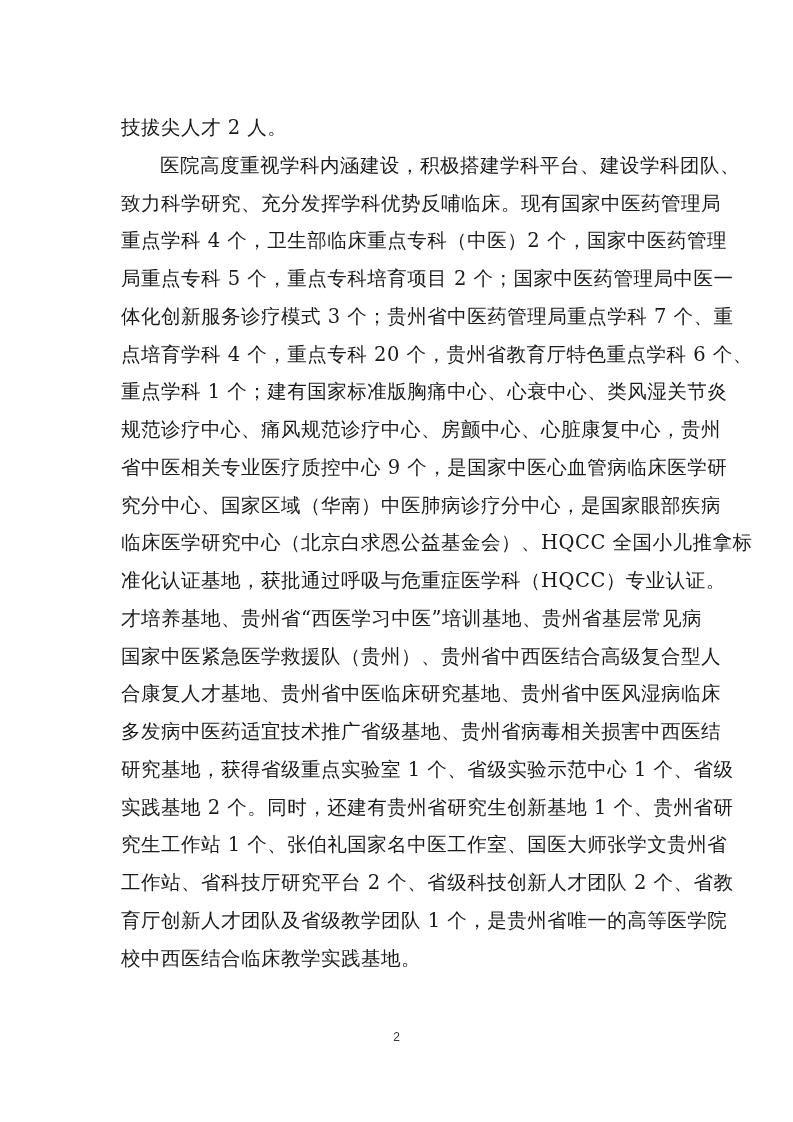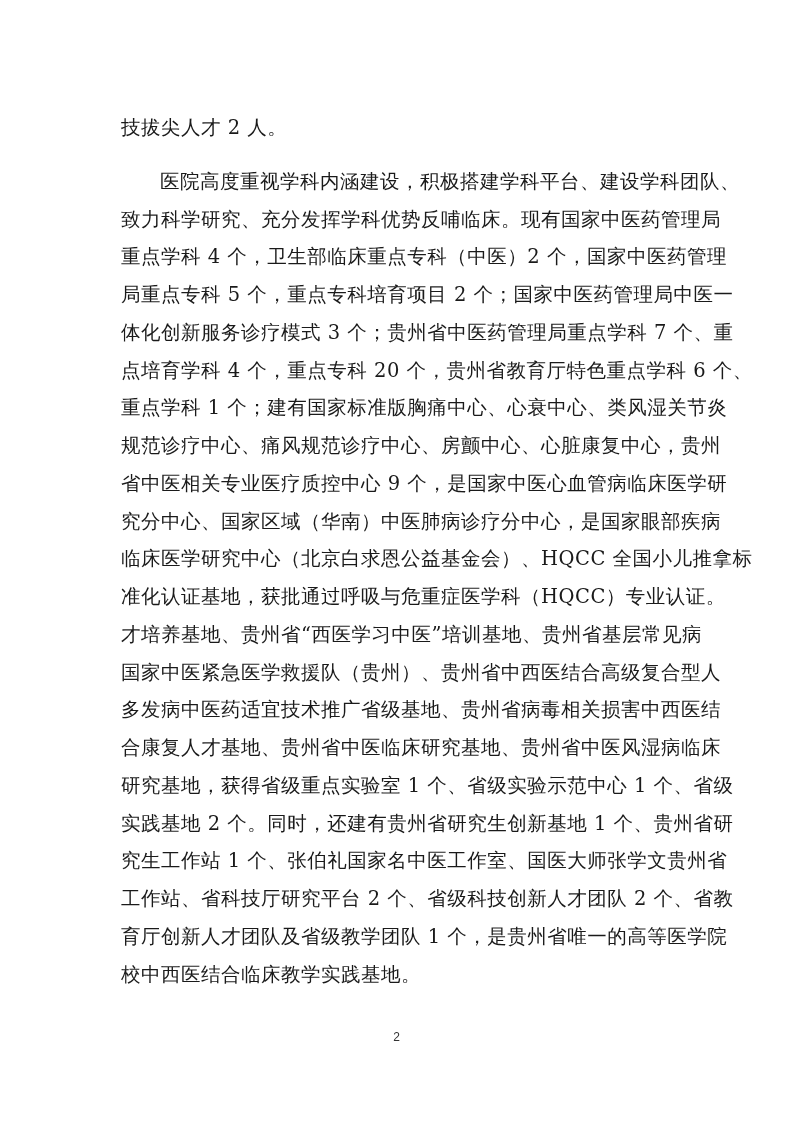--- a/index.html
+++ b/index.html
@@ -10,21 +10,21 @@
   .content {
     position: absolute; left: 121px; top: 109px; width: 552px;
     font-family: "DejaVu Serif", "Liberation Serif", serif;
     color: #1a1a1a; font-size: 19.5px;
   }
   .line {
     height: 37.75px; line-height: 37.75px; white-space: nowrap;
     text-align: justify; text-align-last: justify; letter-spacing: 0.5px;
   }
   .line.last { text-align-last: left; }
-  .line.indent { padding-left: 39px; margin-top: 16px; }
+  .line.indent { padding-left: 39px; }
   .pagenum {
     position: absolute; left: 0; width: 793px; top: 1030px; text-align: center;
     font-family: "Liberation Sans", sans-serif; font-size: 12px; color: #333;
   }
 </style>
 </head>
 <body>
 
 <div class="page">
   <div class="content">
@@ -39,22 +39,22 @@
     <div class="line">点培育学科 4 个，重点专科 20 个，贵州省教育厅特色重点学科 6 个、</div>
     <div class="line">重点学科 1 个；建有国家标准版胸痛中心、心衰中心、类风湿关节炎</div>
     <div class="line">规范诊疗中心、痛风规范诊疗中心、房颤中心、心脏康复中心，贵州</div>
     <div class="line">省中医相关专业医疗质控中心 9 个，是国家中医心血管病临床医学研</div>
     <div class="line">究分中心、国家区域（华南）中医肺病诊疗分中心，是国家眼部疾病</div>
     <div class="line">临床医学研究中心（北京白求恩公益基金会）、HQCC 全国小儿推拿标</div>
     <div class="line last">准化认证基地，获批通过呼吸与危重症医学科（HQCC）专业认证。</div>
 
     <div class="line">才培养基地、贵州省“西医学习中医”培训基地、贵州省基层常见病</div>
     <div class="line">国家中医紧急医学救援队（贵州）、贵州省中西医结合高级复合型人</div>
+    <div class="line">合康复人才基地、贵州省中医临床研究基地、贵州省中医风湿病临床</div>
     <div class="line">多发病中医药适宜技术推广省级基地、贵州省病毒相关损害中西医结</div>
-    <div class="line">合康复人才基地、贵州省中医临床研究基地、贵州省中医风湿病临床</div>
     <div class="line">研究基地，获得省级重点实验室 1 个、省级实验示范中心 1 个、省级</div>
     <div class="line">实践基地 2 个。同时，还建有贵州省研究生创新基地 1 个、贵州省研</div>
     <div class="line">究生工作站 1 个、张伯礼国家名中医工作室、国医大师张学文贵州省</div>
     <div class="line">工作站、省科技厅研究平台 2 个、省级科技创新人才团队 2 个、省教</div>
     <div class="line">育厅创新人才团队及省级教学团队 1 个，是贵州省唯一的高等医学院</div>
     <div class="line last">校中西医结合临床教学实践基地。</div>
   </div>
 
   <div class="pagenum">2</div>
 </div>

